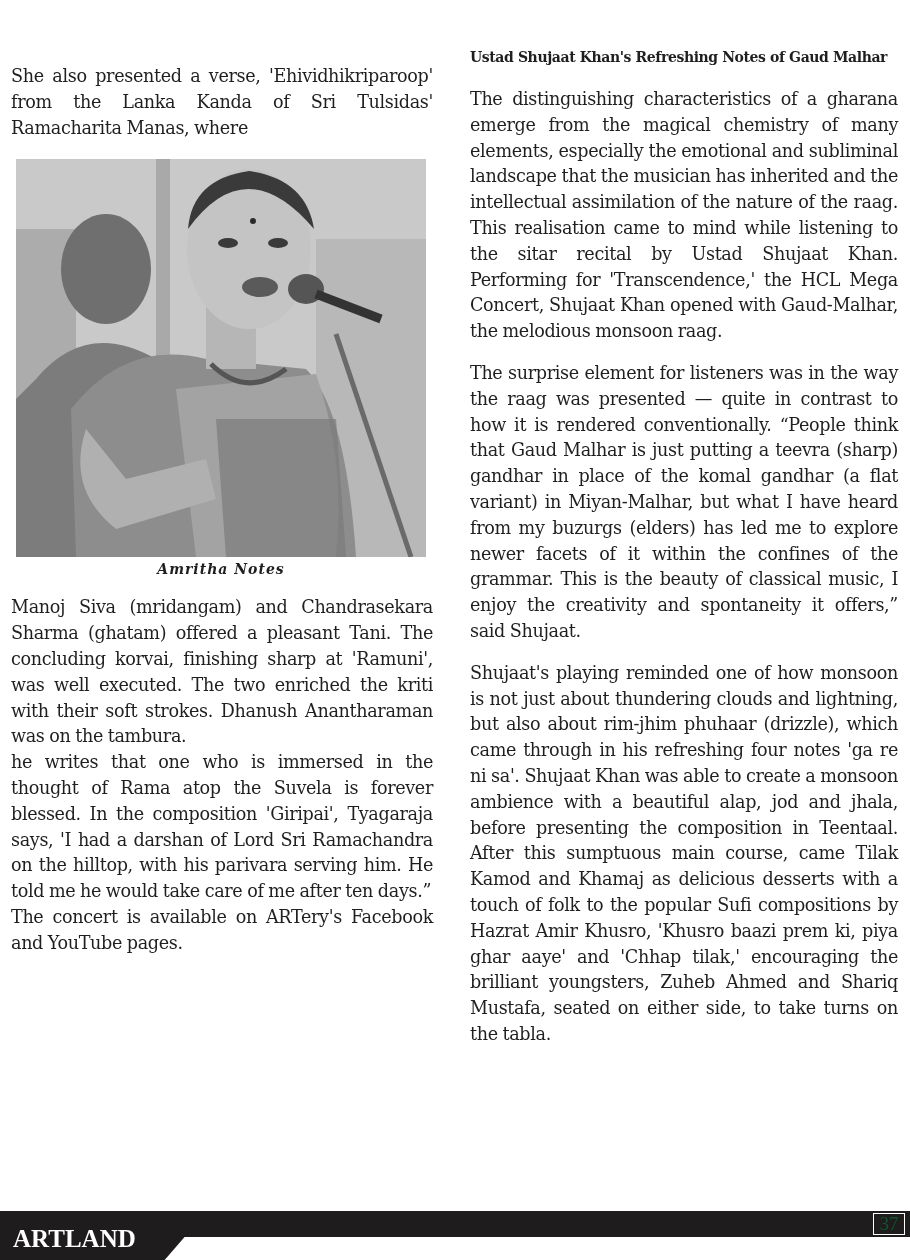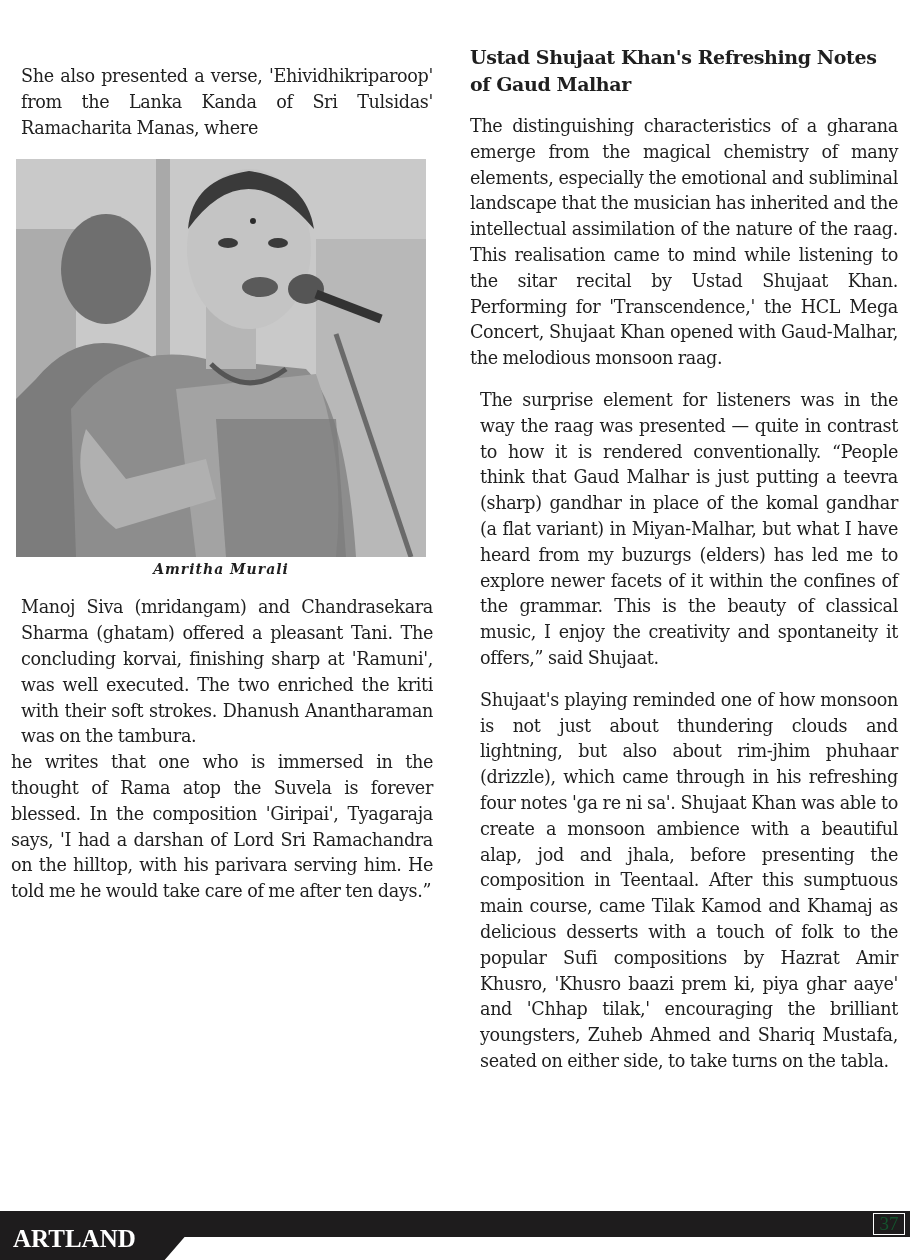--- a/index.html
+++ b/index.html
@@ -10,23 +10,23 @@
   }
   .col { position: absolute; top: 48px; }
   .col-left { left: 11px; width: 422px; }
   .col-right { left: 470px; width: 428px; top: 44px; }
   p.body {
     margin: 0; font-size: 17.6px; line-height: 25.8px;
     text-align: justify; text-align-last: left;
     letter-spacing: -0.35px; word-spacing: -0.5px;
     font-family: "DejaVu Serif", serif;
   }
-  p.gap { margin-top: 16px; margin-left: 10px; }
+  p.gap { margin-top: 16px; }
   h2.headline {
-    margin: 0 0 16px 0; font-size: 19px; line-height: 27px; font-weight: bold;
+    margin: 0 0 16px 0; font-size: 14px; line-height: 27px; font-weight: bold;
     letter-spacing: -0.4px; font-family: "DejaVu Serif", serif;
   }
   .figure { margin: 18px 0 0 5px; width: 410px; }
   .photo {
     width: 410px; height: 398px; position: relative; overflow: hidden;
     background: linear-gradient(90deg, #b9b9b9 0%, #d6d6d6 40%, #e6e6e6 70%, #cfcfcf 100%);
   }
   .caption {
     text-align: center; font-style: italic; font-weight: bold; font-size: 14px;
     letter-spacing: 1px; margin: 2px 0 0 0; line-height: 20px;
@@ -84,25 +84,26 @@
 
         <path d="M195 205 Q230 240 270 210" stroke="#555" stroke-width="5" fill="none"></path>
 
         <path d="M70 270 Q50 330 100 370 L200 340 L190 300 L110 320 Z" fill="#b0b0b0"></path>
 
         <ellipse cx="290" cy="130" rx="18" ry="15" fill="#555"></ellipse>
         <line x1="300" y1="135" x2="365" y2="160" stroke="#333" stroke-width="9"></line>
         <line x1="320" y1="175" x2="395" y2="398" stroke="#6a6a6a" stroke-width="5"></line>
       </svg>
     </div>
-    <p class="caption">Amritha Murali</p>
+    <p class="caption">Amritha Notes</p>
   </div>
 
   <p class="body gap wide-first">Manoj Siva (mridangam) and Chandrasekara Sharma (ghatam) offered a pleasant Tani. The concluding korvai, finishing sharp at 'Ramuni', was well executed. The two enriched the kriti with their soft strokes. Dhanush Anantharaman was on the tambura.</p>
   <p class="body">he writes that one who is immersed in the thought of Rama atop the Suvela is forever blessed. In the composition 'Giripai', Tyagaraja says, 'I had a darshan of Lord Sri Ramachandra on the hilltop, with his parivara serving him. He told me he would take care of me after ten days.”</p>
+  <p class="body">The concert is available on ARTery's Facebook and YouTube pages.</p>
 </div>
 
 <div class="col col-right">
   <h2 class="headline">Ustad Shujaat Khan's Refreshing Notes of Gaud Malhar</h2>
   <p class="body">The distinguishing characteristics of a gharana emerge from the magical chemistry of many elements, especially the emotional and subliminal landscape that the musician has inherited and the intellectual assimilation of the nature of the raag. This realisation came to mind while listening to the sitar recital by Ustad Shujaat Khan. Performing for 'Transcendence,' the HCL Mega Concert, Shujaat Khan opened with Gaud-Malhar, the melodious monsoon raag.</p>
   <p class="body gap">The surprise element for listeners was in the way the raag was presented — quite in contrast to how it is rendered conventionally. “People think that Gaud Malhar is just putting a teevra (sharp) gandhar in place of the komal gandhar (a flat variant) in Miyan-Malhar, but what I have heard from my buzurgs (elders) has led me to explore newer facets of it within the confines of the grammar. This is the beauty of classical music, I enjoy the creativity and spontaneity it offers,” said Shujaat.</p>
   <p class="body gap">Shujaat's playing reminded one of how monsoon is not just about thundering clouds and lightning, but also about rim-jhim phuhaar (drizzle), which came through in his refreshing four notes 'ga re ni sa'. Shujaat Khan was able to create a monsoon ambience with a beautiful alap, jod and jhala, before presenting the composition in Teentaal. After this sumptuous main course, came Tilak Kamod and Khamaj as delicious desserts with a touch of folk to the popular Sufi compositions by Hazrat Amir Khusro, 'Khusro baazi prem ki, piya ghar aaye' and 'Chhap tilak,' encouraging the brilliant youngsters, Zuheb Ahmed and Shariq Mustafa, seated on either side, to take turns on the tabla.</p>
 </div>
 
 <div class="footer-bar"></div>

